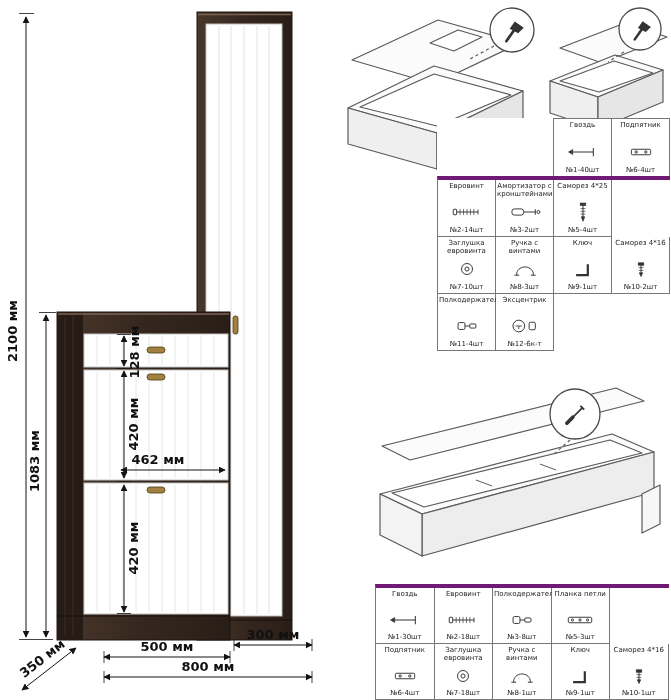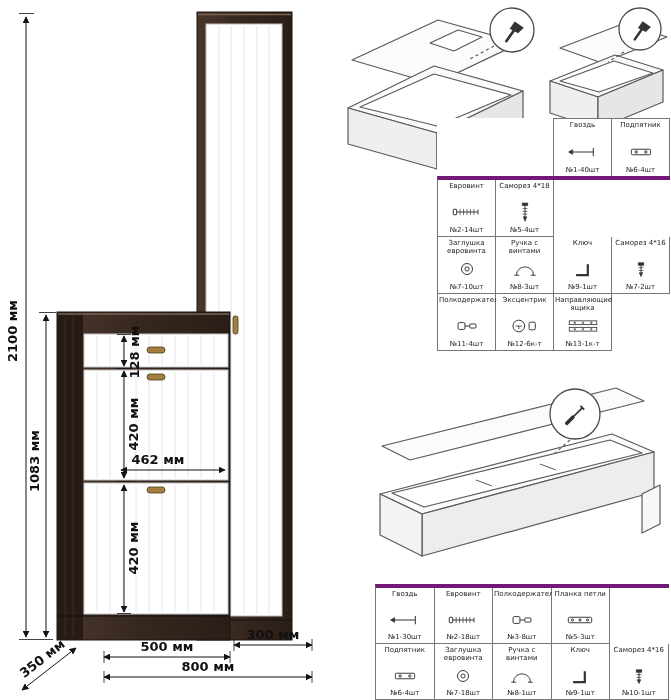--- a/index.html
+++ b/index.html
@@ -327,21 +327,28 @@
     </div>
     <div class="hw-row bt">
       <div class="hw-cell">
         <div class="hw-label">Евровинт</div>
         <svg class="hwicon" viewBox="0 0 48 32">
             <use href="#i-eurovint"></use>
           </svg>
         <div class="hw-qty">№2-14шт</div>
       </div>
       <div class="hw-cell">
-        <div class="hw-label">Саморез 4*18</div>
+        <div class="hw-label">Амортизатор с кронштейнами</div>
+        <svg class="hwicon" viewBox="0 0 48 32">
+            <use href="#i-damper"></use>
+          </svg>
+        <div class="hw-qty">№3-2шт</div>
+      </div>
+      <div class="hw-cell">
+        <div class="hw-label">Саморез 4*25</div>
         <svg class="hwicon" viewBox="0 0 48 32">
             <use href="#i-screw-long"></use>
           </svg>
         <div class="hw-qty">№5-4шт</div>
       </div>
     </div>
     <div class="hw-row">
       <div class="hw-cell">
         <div class="hw-label">Заглушка евровинта</div>
         <svg class="hwicon" viewBox="0 0 48 32">
@@ -361,44 +368,37 @@
         <svg class="hwicon" viewBox="0 0 48 32">
             <use href="#i-hex-key"></use>
           </svg>
         <div class="hw-qty">№9-1шт</div>
       </div>
       <div class="hw-cell">
         <div class="hw-label">Саморез 4*16</div>
         <svg class="hwicon" viewBox="0 0 48 32">
             <use href="#i-screw-short"></use>
           </svg>
-        <div class="hw-qty">№7-2шт</div>
+        <div class="hw-qty">№10-2шт</div>
       </div>
     </div>
     <div class="hw-row">
       <div class="hw-cell">
         <div class="hw-label">Полкодержатель</div>
         <svg class="hwicon" viewBox="0 0 48 32">
             <use href="#i-shelf-pin"></use>
           </svg>
         <div class="hw-qty">№11-4шт</div>
       </div>
       <div class="hw-cell">
         <div class="hw-label">Эксцентрик</div>
         <svg class="hwicon" viewBox="0 0 48 32">
             <use href="#i-cam"></use>
           </svg>
         <div class="hw-qty">№12-6к-т</div>
-      </div>
-      <div class="hw-cell">
-        <div class="hw-label">Направляющие ящика</div>
-        <svg class="hwicon" viewBox="0 0 48 32">
-            <use href="#i-drawer-slides"></use>
-          </svg>
-        <div class="hw-qty">№13-1к-т</div>
       </div>
     </div>
   </div>
 
   <div class="hw-table" id="bottom-table" style="left:375px;top:584px">
     <div class="hw-row bt">
       <div class="hw-cell">
         <div class="hw-label">Гвоздь</div>
         <svg class="hwicon" viewBox="0 0 48 32">
             <use href="#i-nail"></use>

